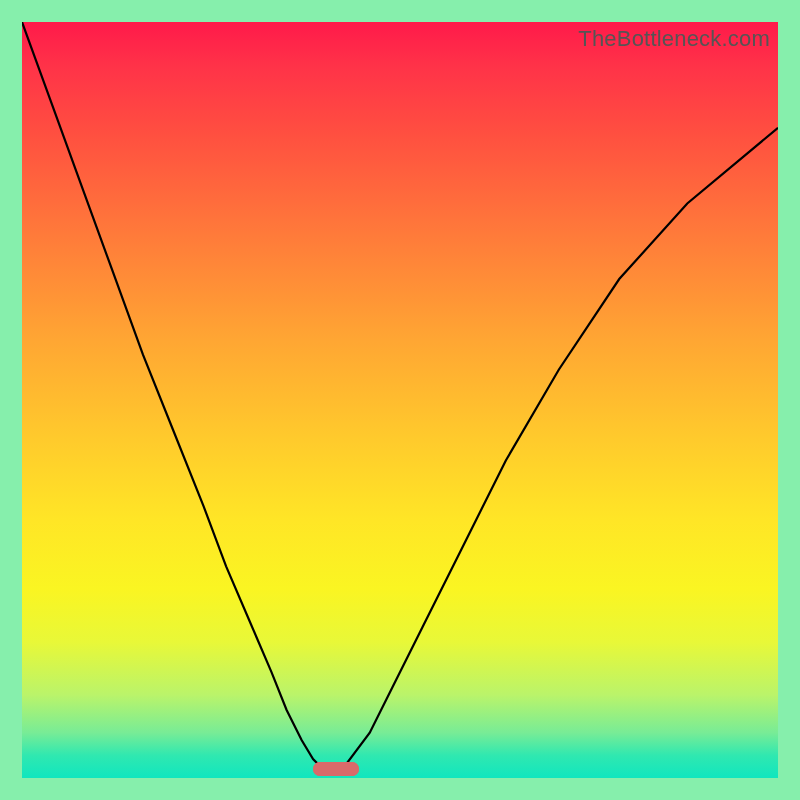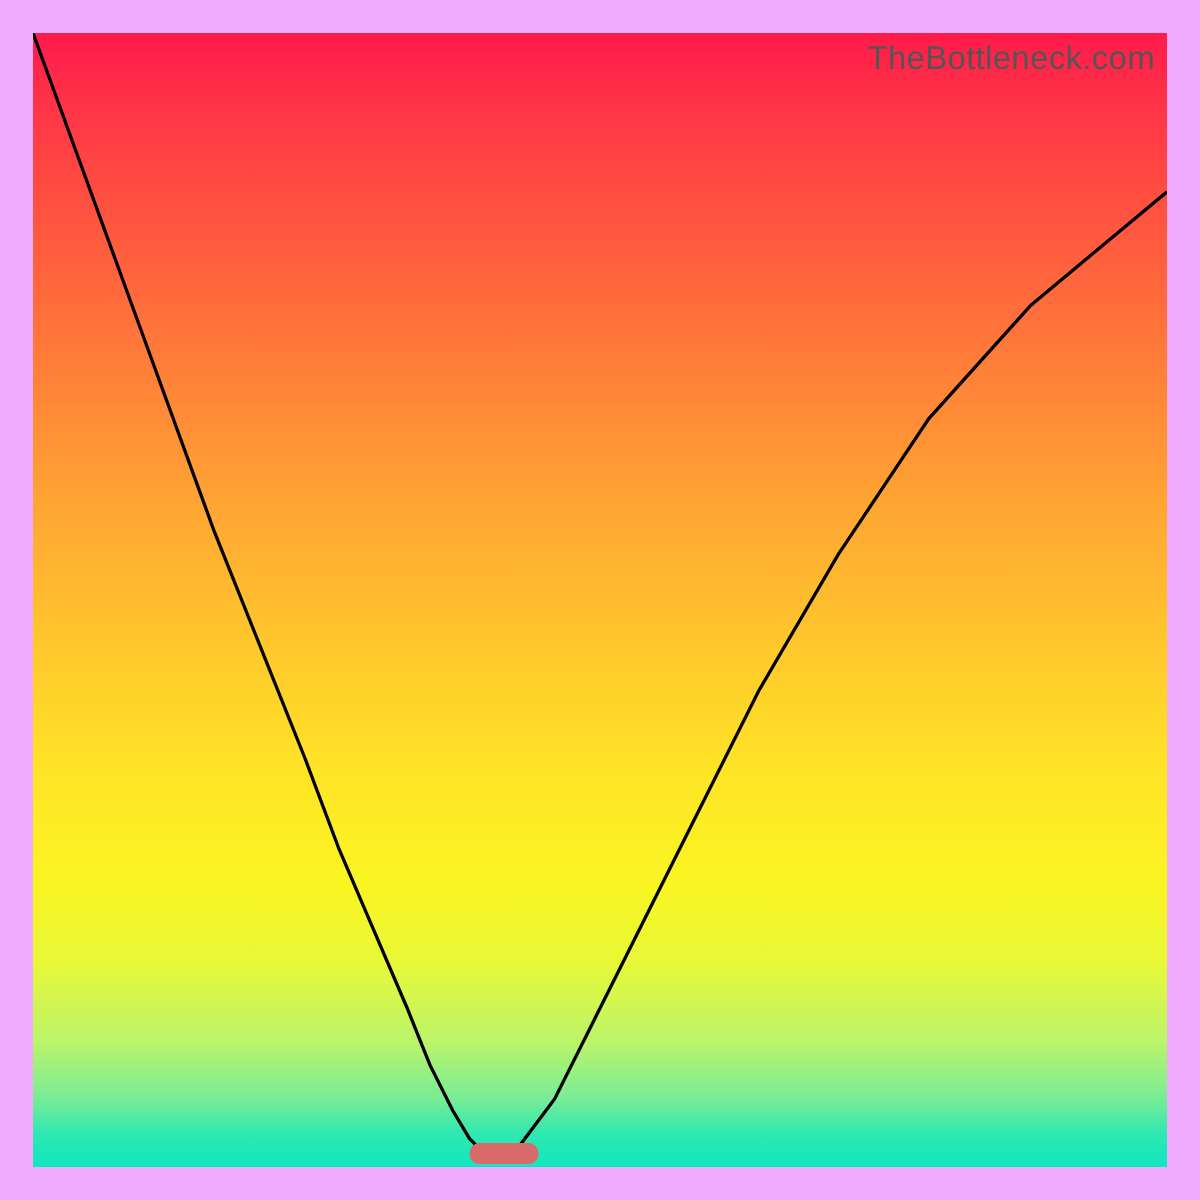--- a/index.html
+++ b/index.html
@@ -8,21 +8,21 @@
     width: 800px;
     height: 800px;
     overflow: hidden;
     background: #000;
     font-family: Arial, Helvetica, sans-serif;
   }
   .frame {
     width: 800px;
     height: 800px;
     position: relative;
-    background: #f0abfc;
+    background: #86efac;
   }
   .plot-area {
     position: absolute;
     left: 22px;
     top: 22px;
     width: 756px;
     height: 756px;
     overflow: hidden;
   }
   .gradient-bg {

